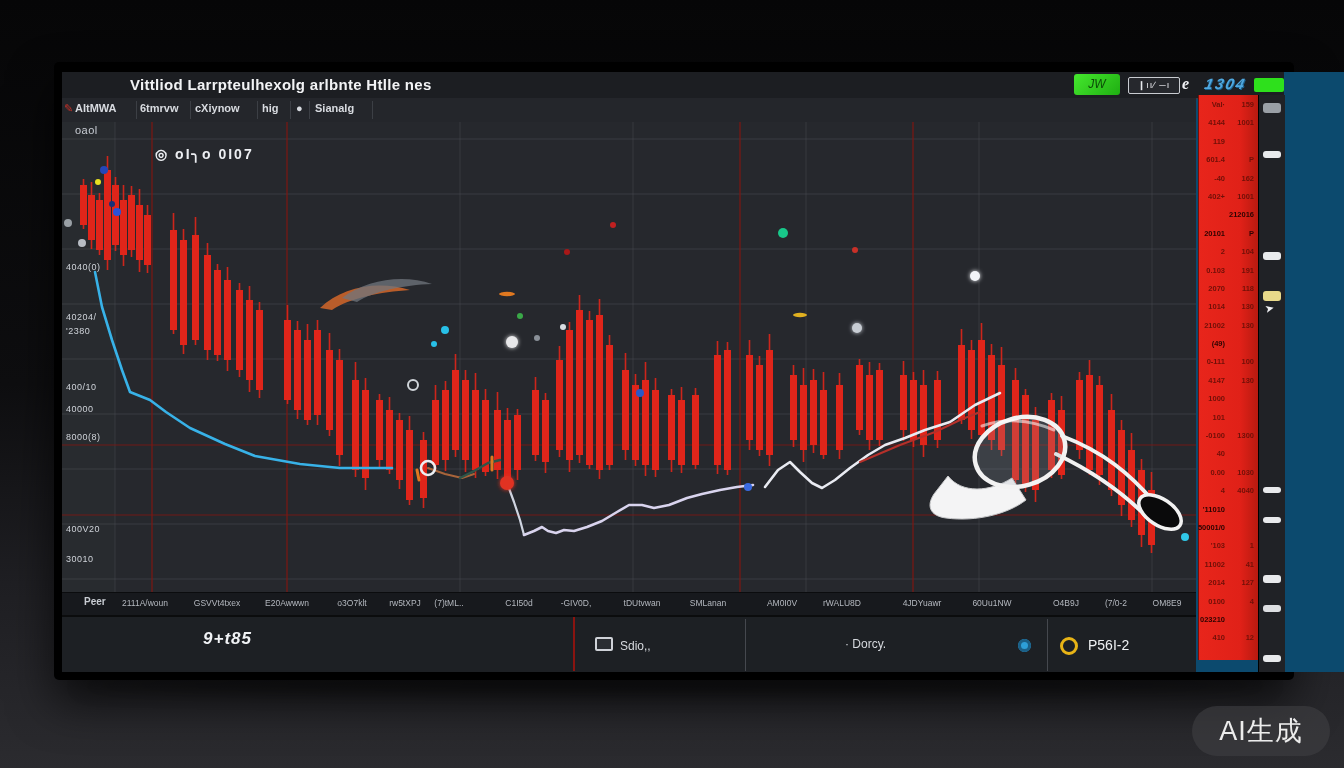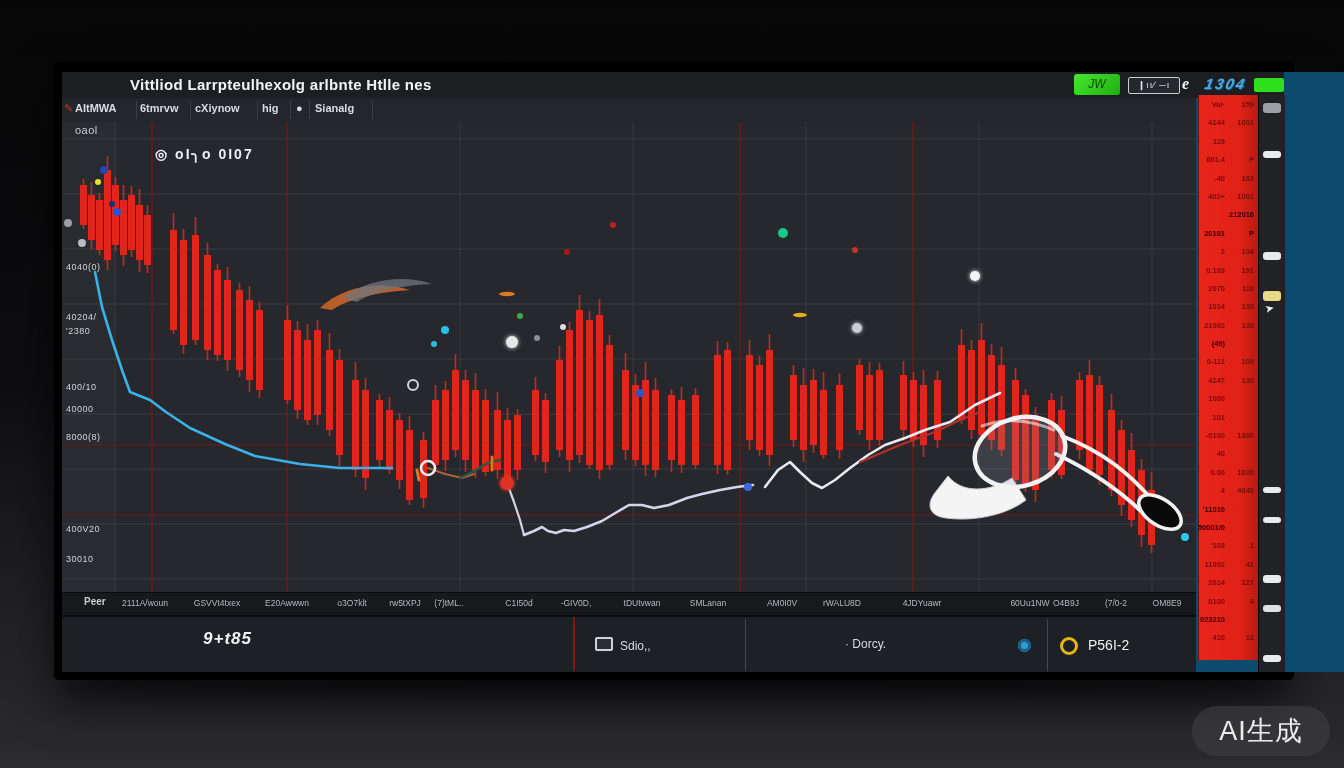--- a/index.html
+++ b/index.html
@@ -371,21 +371,21 @@
         <div class="tick" style="left: 290px;">o3O7klt</div>
         <div class="tick" style="left: 343px;">rw5tXPJ</div>
         <div class="tick" style="left: 387px;">(7)tML..</div>
         <div class="tick" style="left: 457px;">C1I50d</div>
         <div class="tick" style="left: 514px;">-GIV0D,</div>
         <div class="tick" style="left: 580px;">tDUtvwan</div>
         <div class="tick" style="left: 646px;">SMLanan</div>
         <div class="tick" style="left: 720px;">AM0I0V</div>
         <div class="tick" style="left: 780px;">rWALU8D</div>
         <div class="tick" style="left: 860px;">4JDYuawr</div>
-        <div class="tick" style="left: 968px;">60Uu1NW</div>
+        <div class="tick" style="left: 930px;">60Uu1NW</div>
         <div class="tick" style="left: 1004px;">O4B9J</div>
         <div class="tick" style="left: 1054px;">(7/0-2</div>
         <div class="tick" style="left: 1105px;">OM8E9</div>
       </div>
   </div>
   <div class="axis-peer">Peer</div>
 
   <div class="statusbar">
     <div class="sb-redline"></div>
     <div class="sb-vline" style="left:683px"></div>

